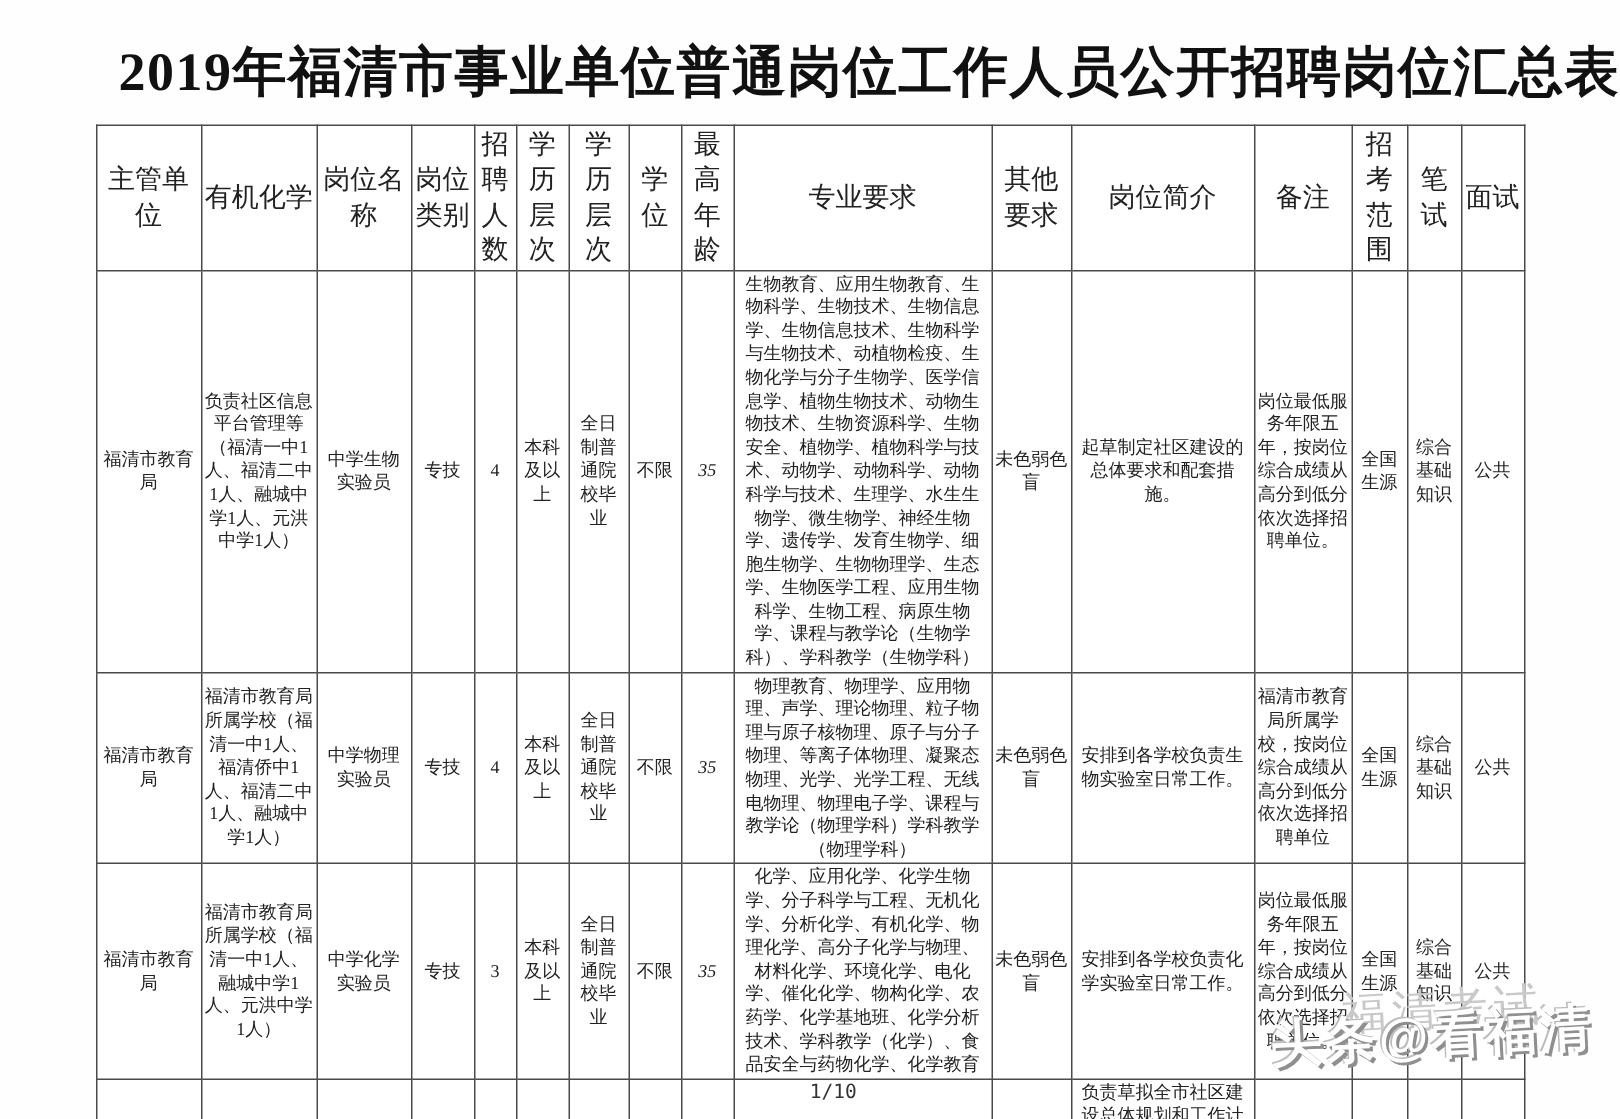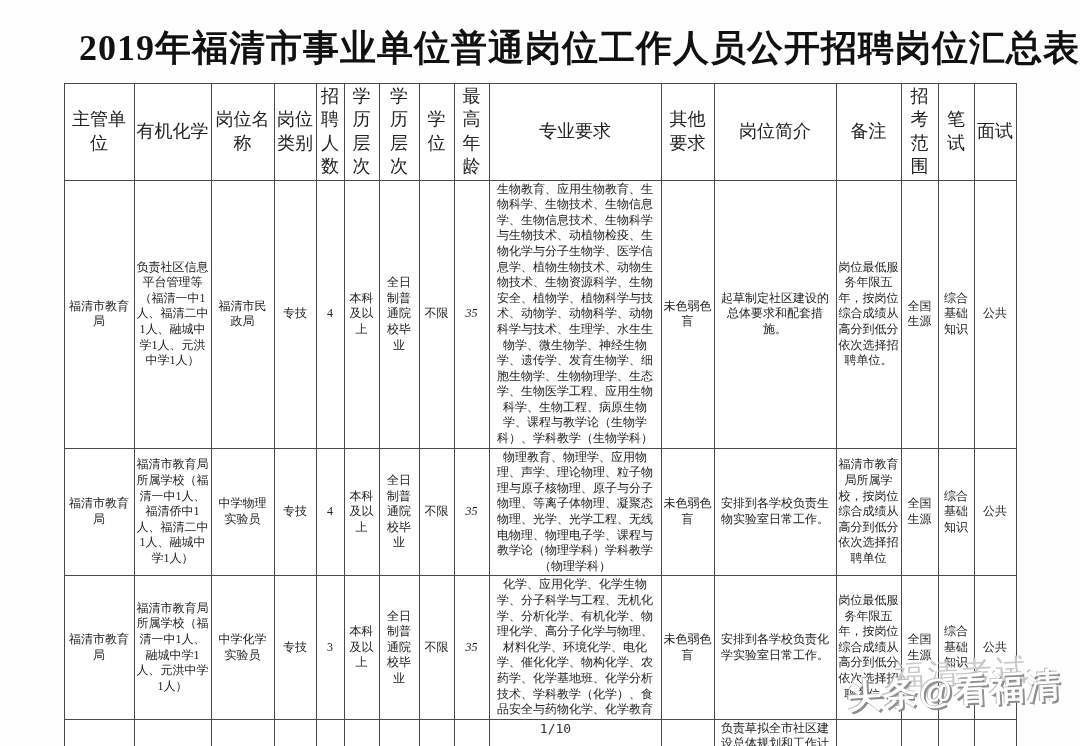--- a/index.html
+++ b/index.html
@@ -92,21 +92,21 @@
         <th>备注</th>
         <th>招考范围</th>
         <th>笔试</th>
         <th>面试</th>
       </tr>
     </thead>
   <tbody>
       <tr style="height: 173px;">
         <td>福清市教育局</td>
         <td class="xs">负责社区信息平台管理等（福清一中1人、福清二中1人、融城中学1人、元洪中学1人）</td>
-        <td>福清市民政局</td>
+        <td>中学生物实验员</td>
         <td>专技</td>
         <td>4</td>
         <td>本科及以上</td>
         <td>全日制普通院校毕业</td>
         <td>不限</td>
         <td class="num">35</td>
         <td class="xs left">生物教育、应用生物教育、生物科学、生物技术、生物信息学、生物信息技术、生物科学与生物技术、动植物检疫、生物化学与分子生物学、医学信息学、植物生物技术、动物生物技术、生物资源科学、生物安全、植物学、植物科学与技术、动物学、动物科学、动物科学与技术、生理学、水生生物学、微生物学、神经生物学、遗传学、发育生物学、细胞生物学、生物物理学、生态学、生物医学工程、应用生物科学、生物工程、病原生物学、课程与教学论（生物学科）、学科教学（生物学科）</td>
         <td>未色弱色盲</td>
         <td class="left">起草制定社区建设的总体要求和配套措施。</td>
         <td class="xs left">岗位最低服务年限五年，按岗位综合成绩从高分到低分依次选择招聘单位。</td>

